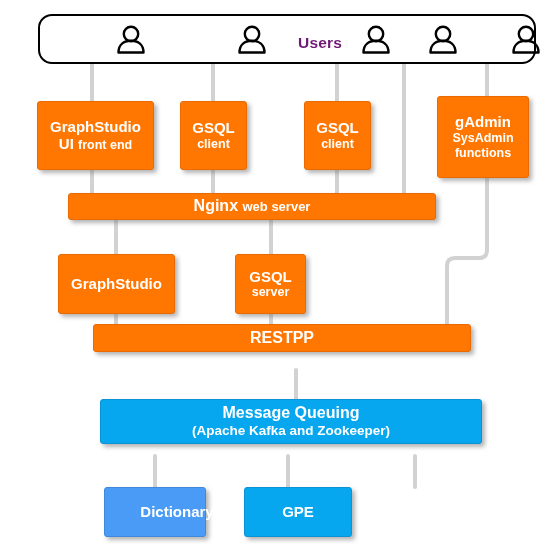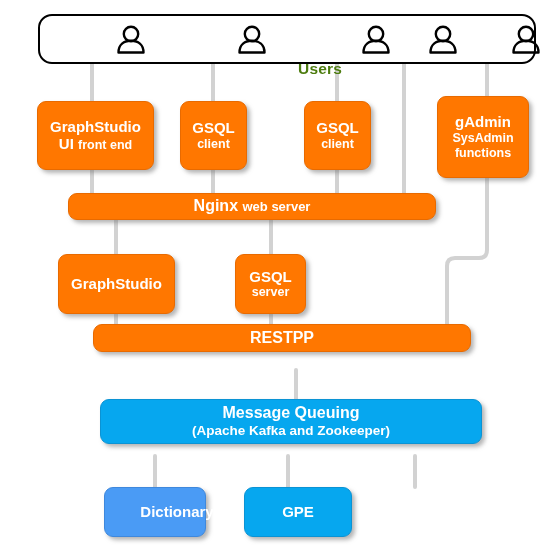--- a/index.html
+++ b/index.html
@@ -40,33 +40,33 @@
     box-sizing: border-box;
   }
   .user-icon {
     position: absolute;
     width: 34px;
     height: 34px;
     top: 7px;
   }
   .users-label {
     position: absolute;
-    top: 44px;
+    top: 18px;
     left: 258px;
     font-size: 15.5px;
     font-weight: bold;
-    color: #4d7c0f;
+    color: #701a75;
     letter-spacing: .2px;
   }
 
   
   .node {
     position: absolute;
     box-sizing: border-box;
-    border-radius: 9px;
+    border-radius: 3px;
     display: flex;
     flex-direction: column;
     align-items: center;
     justify-content: center;
     text-align: center;
     color: #ffffff;
     box-shadow: 3px 3px 4px rgba(120,120,120,0.55);
     line-height: 1.18;
     padding: 2px 4px;
   }

